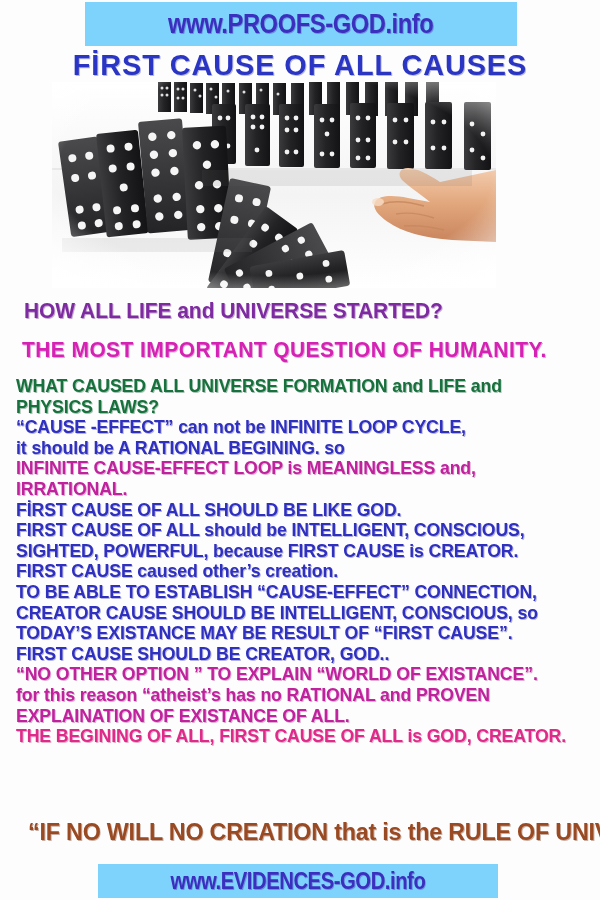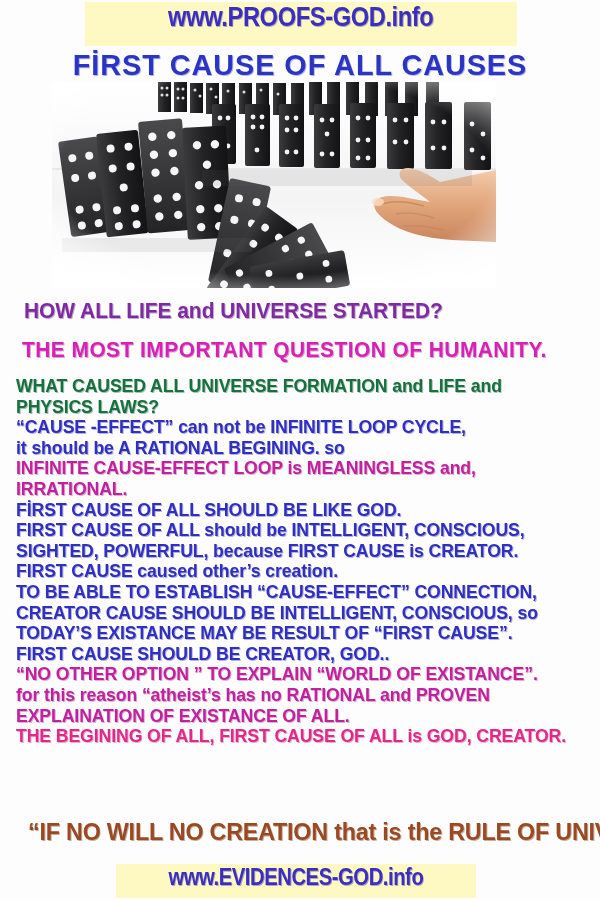--- a/index.html
+++ b/index.html
@@ -19,34 +19,35 @@
   .poster {
     position: relative;
     width: 600px;
     height: 900px;
     background: #fdfdfd;
   }
 
   
   .banner {
     position: absolute;
-    background: #fef9c3;
+    background: #7dd3fc;
     display: flex;
+    align-items: center;
     justify-content: center;
   }
   .banner-top {
     left: 85px;
     top: 2px;
     width: 432px;
     height: 44px;
   }
   .banner-bottom {
-    left: 116px;
+    left: 98px;
     top: 864px;
-    width: 360px;
+    width: 400px;
     height: 34px;
   }
   .banner-text {
     font-family: "Liberation Sans Narrow", "Liberation Sans", sans-serif;
     font-weight: 700;
     font-size: 27px;
     letter-spacing: -0.5px;
     color: #3b2fbe;
     transform: scaleX(0.88);
     transform-origin: center;

